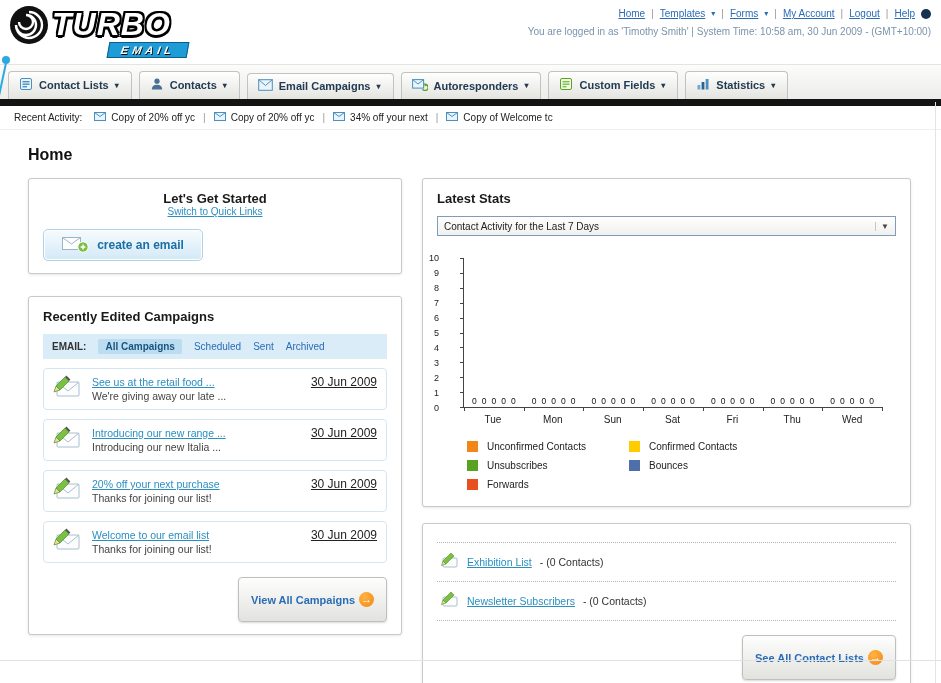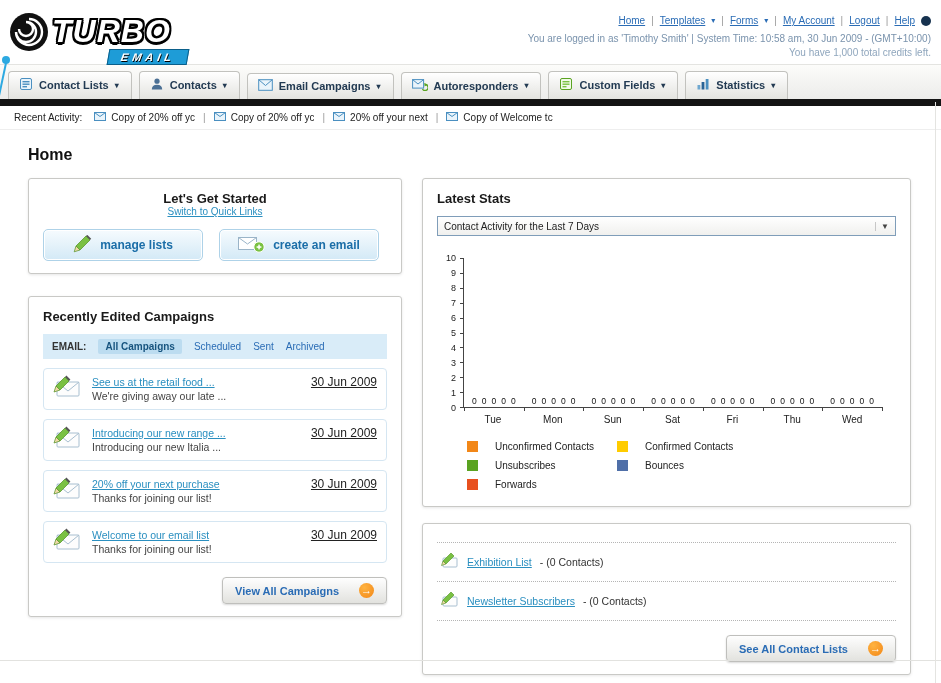--- a/index.html
+++ b/index.html
@@ -1,21 +1,21 @@
 <!DOCTYPE html>
 <html><head>
 <meta charset="utf-8">
 <style>
   * { margin:0; padding:0; box-sizing:border-box; }
   html,body { background:#fff; }
   body { font-family:"Liberation Sans", sans-serif; }
   .page { width:941px; height:683px; position:relative; background:#fff; overflow:hidden; }
 
   
-  .header { display:flex; justify-content:space-between; padding:11px 10px 0 8px; height:64px; }
+  .header { display:flex; justify-content:space-between; padding:4px 10px 0 8px; height:64px; }
   .logo { position:relative; width:260px; }
   .logo-row { display:flex; align-items:flex-start; gap:2px; }
   .logo-turbo { font-size:32px; font-weight:bold; font-style:italic; color:#fff; letter-spacing:1px; line-height:40px;
       text-shadow:-2px -2px 0 #000,2px -2px 0 #000,-2px 2px 0 #000,2px 2px 0 #000,0 -2px 0 #000,0 2px 0 #000,-2px 0 0 #000,2px 0 0 #000,0 3px 0 #000; }
   .logo-email { position:absolute; left:100px; top:38px; background:#1e9cd7; color:#fff; font-size:11px; font-weight:bold; font-style:italic; letter-spacing:4px; padding:1px 12px; transform:skewX(-10deg); border:1px solid #0b5f8a; text-shadow:1px 1px 0 #000; }
   .logo-antenna { position:absolute; left:2px; top:56px; width:8px; height:8px; background:#2da9e1; border-radius:50%; }
   .logo-antenna::after { content:""; position:absolute; left:3px; top:7px; width:2px; height:44px; background:#2da9e1; transform:rotate(12deg); transform-origin:top; }
 
   .header-right { text-align:right; padding-top:4px; }
   .top-links { font-size:10px; display:flex; justify-content:flex-end; align-items:center; gap:6px; }
@@ -60,39 +60,39 @@
   .filter-bar { display:flex; align-items:center; gap:12px; background:#d9ecf8; padding:5px 9px; margin-top:10px; font-size:10px; }
   .show-label { font-weight:bold; color:#333; }
   .filter { color:#2a6cb5; cursor:pointer; }
   .filter.selected { background:#bcdcf0; padding:2px 7px; border-radius:2px; font-weight:bold; color:#17547f; }
   .camp-item { display:flex; align-items:center; gap:9px; border:1px solid #d5e6f2; border-radius:4px; padding:6px 9px; margin-top:9px; background:#fff; }
   .camp-text { flex:1; }
   .camp-title { font-size:10.5px; color:#2a8fc0; text-decoration:underline; cursor:pointer; }
   .camp-sub { font-size:10.5px; color:#444; margin-top:2px; }
   .camp-date { font-size:12px; color:#222; align-self:flex-start;text-decoration:underline; }
   .view-all-row { display:flex; justify-content:flex-end; margin-top:14px; }
-  .pill-btn { display:inline-flex; align-items:center; gap:20px; background:linear-gradient(#fefefe,#e2e2de); border:1px solid #bfbfbc; border-radius:4px; padding:5px 12px; font-size:11px; font-weight:bold; color:#2a6cb5; cursor:pointer; box-shadow:0 1px 2px rgba(0,0,0,0.15); }
+  .pill-btn { display:inline-flex; align-items:center; gap:4px; background:linear-gradient(#fefefe,#e2e2de); border:1px solid #bfbfbc; border-radius:4px; padding:14px 12px; font-size:11px; font-weight:bold; color:#2a6cb5; cursor:pointer; box-shadow:0 1px 2px rgba(0,0,0,0.15); }
   .arrow-circle { width:15px; height:15px; border-radius:50%; background:radial-gradient(circle at 35% 30%, #ffb340, #f28718); color:#fff; font-size:11px; line-height:15px; text-align:center; font-weight:bold; }
 
   
   .dropdown { display:flex; justify-content:space-between; align-items:center; border:1px solid #7f9db9; background:linear-gradient(#fff,#f0f0ee); height:20px; margin-top:10px; padding:0 6px; font-size:10px; color:#222; cursor:pointer; }
   .dropdown .dd-caret { font-size:8px; color:#444; border-left:1px solid #c7c7c7; padding-left:5px; }
   .chart { margin-top:22px; }
   .chart-plot { display:flex; height:150px; margin-right:14px; }
   .y-axis { width:26px; position:relative; }
-  .y-label { position:absolute; right:7px; transform:translateY(-50%); font-size:9px; color:#222; }
+  .y-label { position:absolute; right:24px; transform:translateY(-50%); font-size:9px; color:#222; }
   .plot-area { flex:1; position:relative; border-left:1px solid #444; border-bottom:1px solid #444; }
   .y-tick { position:absolute; left:-4px; width:4px; height:1px; background:#444; }
   .x-tick { position:absolute; top:100%; width:1px; height:4px; background:#444; }
   .zeros-row { position:absolute; left:0; right:0; bottom:1px; display:flex; }
   .zero-group { flex:1; display:flex; justify-content:center; gap:5px; font-size:8.5px; color:#111; }
   .x-labels { display:flex; margin:6px 14px 0 26px; }
   .x-label { flex:1; text-align:center; font-size:10px; color:#222; }
   .legend { display:flex; flex-wrap:wrap; margin:16px 0 4px 30px; row-gap:8px; }
-  .legend-item { width:150px; display:flex; align-items:center; gap:17px; font-size:10px; color:#222;text-align:right; }
+  .legend-item { width:162px; display:flex; align-items:center; gap:9px; font-size:10px; color:#222;text-align:right; }
   .legend-swatch { width:11px; height:11px; display:inline-block; flex:0 0 auto; }
 
   
   .contact-lists { margin-top:16px; }
   .cl-rows { margin-top:6px; }
   .cl-row { display:flex; align-items:center; gap:8px; padding:9px 2px; border-bottom:1px dotted #b5b5b5; font-size:10.5px; }
   .cl-row:first-child { border-top:1px dotted #b5b5b5; }
   .cl-link { color:#2a8fc0; text-decoration:underline; cursor:pointer; }
   .cl-suffix { color:#333; }
   .see-all-row { display:flex; justify-content:flex-end; margin-top:14px; }
@@ -131,21 +131,20 @@
         <span class="caret">▾</span>
         <span class="sep">|</span>
         <span class="lnk">My Account</span>
         <span class="sep">|</span>
         <span class="lnk">Logout</span>
         <span class="sep">|</span>
         <span class="lnk">Help</span>
         <span class="help-dot"></span>
       </div>
       <div class="login-info">You are logged in as 'Timothy Smith' | System Time: 10:58 am, 30 Jun 2009 - (GMT+10:00)</div>
-      <div class="credits">You have 1,000 total credits left.</div>
     </div>
   </div>
 
   <div class="tab-bar">
     <div class="tab">
       <span><svg width="14" height="14" viewBox="0 0 14 14">
             <rect x="1.5" y="1.5" width="11" height="11" rx="1.5" fill="#eaf4fb" stroke="#4a8fc0"></rect>
             <rect x="3.5" y="4" width="7" height="1.4" fill="#4a8fc0"></rect>
             <rect x="3.5" y="6.5" width="7" height="1.4" fill="#4a8fc0"></rect>
             <rect x="3.5" y="9" width="4.5" height="1.4" fill="#4a8fc0"></rect>
@@ -218,21 +217,21 @@
               <path d="M0.5 0.5 L6 4.5 L11.5 0.5" fill="none" stroke="#4a8fc0"></path>
             </svg></span>
         <span class="txt">Copy of 20% off yc</span>
       </span>
       <span class="sep">|</span>
       <span class="activity-item">
         <span><svg width="12" height="9" viewBox="0 0 12 9">
               <rect x="0.5" y="0.5" width="11" height="8" fill="#eaf4fb" stroke="#4a8fc0"></rect>
               <path d="M0.5 0.5 L6 4.5 L11.5 0.5" fill="none" stroke="#4a8fc0"></path>
             </svg></span>
-        <span class="txt">20% off your next</span>
+        <span class="txt">34% off your next</span>
       </span>
       <span class="sep">|</span>
       <span class="activity-item">
         <span><svg width="12" height="9" viewBox="0 0 12 9">
               <rect x="0.5" y="0.5" width="11" height="8" fill="#eaf4fb" stroke="#4a8fc0"></rect>
               <path d="M0.5 0.5 L6 4.5 L11.5 0.5" fill="none" stroke="#4a8fc0"></path>
             </svg></span>
         <span class="txt">Copy of Welcome tc</span>
       </span>
     </div>
@@ -244,28 +243,20 @@
     <div class="columns">
 
       <div class="left-col">
 
         <div class="panel">
           <div class="gs-head">
             <span class="panel-title">Let's Get Started</span>
             <span class="quick-link">Switch to Quick Links</span>
           </div>
           <div class="gs-buttons">
-            <div class="soft-btn">
-              <span><svg width="19" height="18" viewBox="0 0 19 18">
-                    <polygon points="13,1 17,5 7,15 3,11" fill="#7ac143" stroke="#4e8f1f" stroke-width="0.7"></polygon>
-                    <polygon points="3,11 7,15 1.2,16.8" fill="#efd9a7" stroke="#4e8f1f" stroke-width="0.7"></polygon>
-                    <polygon points="13,1 17,5 18.2,3.8 14.2,-0.2" fill="#555"></polygon>
-                  </svg></span>
-              <span>manage lists</span>
-            </div>
             <div class="soft-btn">
               <span><svg width="27" height="18" viewBox="0 0 27 18">
                     <rect x="0.5" y="2.5" width="18" height="12" fill="#fff" stroke="#9ab4c8"></rect>
                     <path d="M0.5 2.5 L9.5 9 L18.5 2.5" stroke="#9ab4c8" fill="none"></path>
                     <circle cx="21" cy="12" r="5.2" fill="#7ac143" stroke="#fff"></circle>
                     <rect x="18.6" y="11.3" width="4.8" height="1.5" fill="#fff"></rect>
                     <rect x="20.3" y="9.6" width="1.5" height="4.8" fill="#fff"></rect>
                   </svg></span>
               <span>create an email</span>
             </div>

